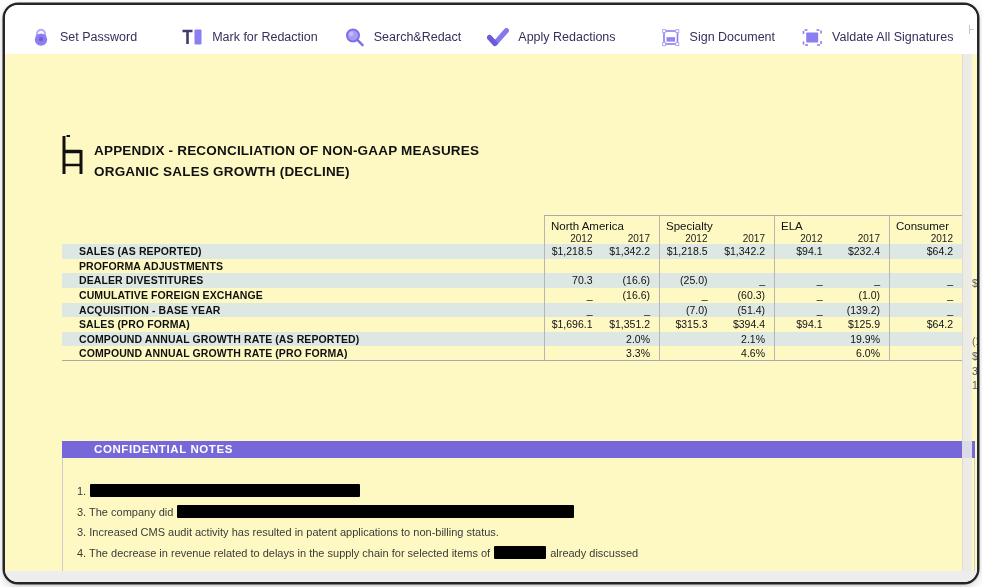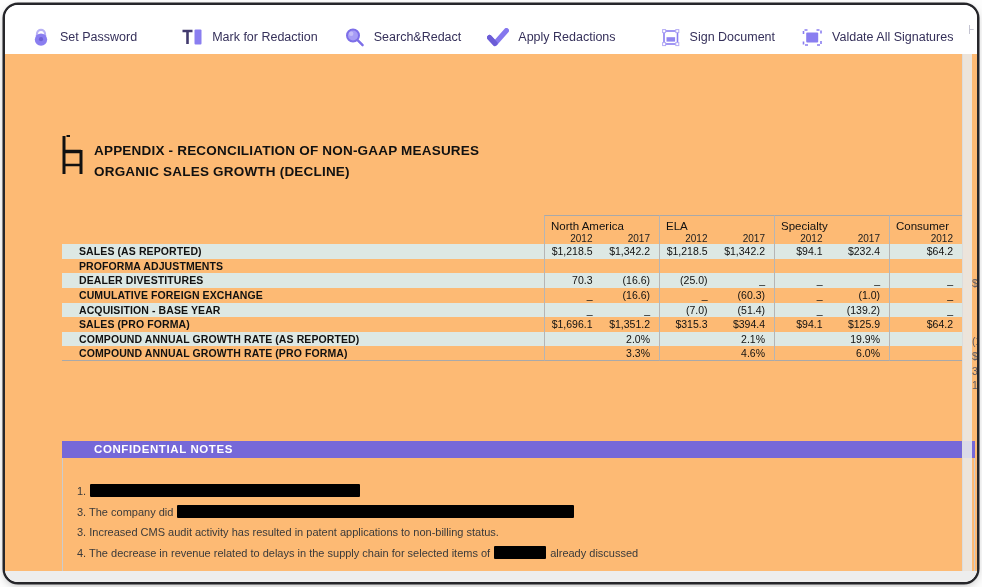--- a/index.html
+++ b/index.html
@@ -17,21 +17,21 @@
     display:flex; align-items:center; padding-left:26px;
     background:#fff; border-bottom:1px solid #deddf0;
   }
   .tb-btn { display:flex; align-items:center; gap:9px; margin-right:26px; cursor:pointer; white-space:nowrap; }
   .tb-btn .lab { font-size:12.5px; color:#35305a; }
   .tb-sep { width:1px; height:30px; background:#e2e2ea; margin:0 16px 0 2px; }
   .tb-icon { display:flex; align-items:center; }
   .tb-partial { position:absolute; right:2px; top:17px; width:7px; height:14px; overflow:hidden; color:#b9b9c8; font-size:13px; }
 
   
-  .doc { position:absolute; left:0; top:49px; right:0; bottom:11px; background:#fdba74; }
+  .doc { position:absolute; left:0; top:49px; right:0; bottom:11px; background:#fef9c3; }
 
   .logo { position:absolute; left:52px; top:80px; }
   .title { position:absolute; left:89px; top:86px; font-size:13.5px; font-weight:bold; color:#111; line-height:21px; letter-spacing:.2px; }
 
   
   .tbl {
     position:absolute; left:57px; top:161px;
     display:grid;
     grid-template-columns:482px 57.5px 57.5px 57.5px 57.5px 57.5px 57.5px 73px;
     grid-auto-rows:14.6px;
@@ -162,22 +162,22 @@
     </div>
 
     <div class="title">
       <div>APPENDIX - RECONCILIATION OF NON-GAAP MEASURES</div>
       <div>ORGANIC SALES GROWTH (DECLINE)</div>
     </div>
 
     <div class="tbl" id="recon-table">
         <div class="tc spacer"></div>
         <div class="tc g gb" style="grid-column: span 2;">North America</div>
+        <div class="tc g gb" style="grid-column: span 2;">Specialty</div>
         <div class="tc g gb" style="grid-column: span 2;">ELA</div>
-        <div class="tc g gb" style="grid-column: span 2;">Specialty</div>
         <div class="tc g gb" style="grid-column: span 1;">Consumer</div>
         <div class="tc yr"></div>
         <div class="tc yr gb">2012</div>
         <div class="tc yr">2017</div>
         <div class="tc yr gb">2012</div>
         <div class="tc yr">2017</div>
         <div class="tc yr gb">2012</div>
         <div class="tc yr">2017</div>
         <div class="tc yr gb">2012</div>
         <div class="tc lbl shade">SALES (AS REPORTED)</div>

